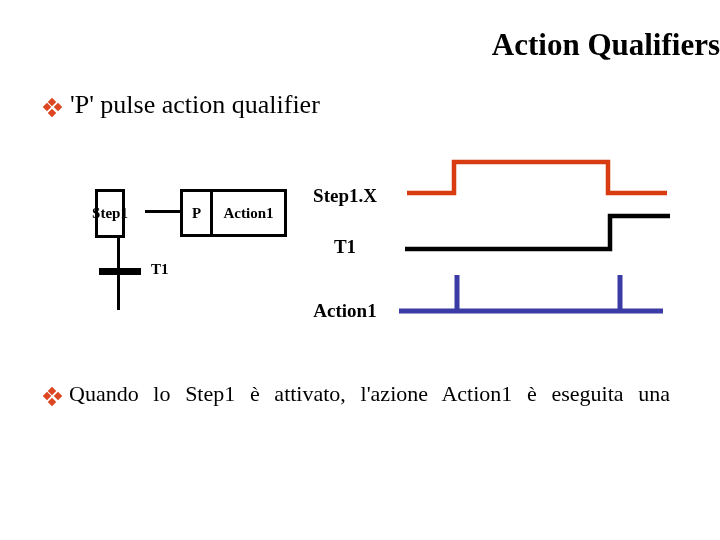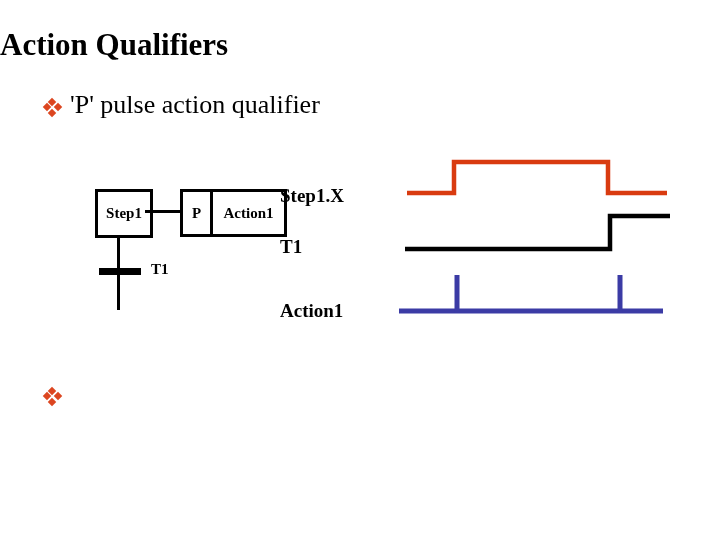--- a/index.html
+++ b/index.html
@@ -9,21 +9,21 @@
     position:relative;
     overflow:hidden;
     font-family:"Liberation Serif", serif;
     color:#000;
   }
   .abs{position:absolute;}
 
   
   .slide-title{
     left:0;right:0;top:28px;
-    text-align:left;
+    text-align:right;
     font-weight:bold;
     font-size:31px;
     line-height:34px;
   }
 
   
   .qdiamond{width:20px;height:20px;}
   .qdiamond .d{
     position:absolute;width:6px;height:6px;
     background:#DC4620;
@@ -34,21 +34,21 @@
   .qdiamond .d3{left:12.5px;top:7px;}
   .qdiamond .d4{left:7px;top:12.5px;}
 
   .bullet1-text{
     left:70px;top:92px;
     font-size:26px;line-height:26px;
   }
 
   
   .step-box{
-    left:95px;top:189px;width:58px;height:49px;
+    left:95px;top:189px;width:30px;height:49px;
     border:3px solid #000;box-sizing:border-box;
     display:flex;align-items:center;justify-content:center;
     font-weight:bold;font-size:15px;
   }
   .connector-line{left:145px;top:210px;width:35px;height:3px;background:#000;}
   .action-block{
     left:180px;top:189px;width:107px;height:48px;
     border:3px solid #000;box-sizing:border-box;
     display:flex;
     font-weight:bold;font-size:15px;
@@ -58,21 +58,21 @@
     display:flex;align-items:center;justify-content:center;
   }
   .a-cell{flex:1;display:flex;align-items:center;justify-content:center;}
   .branch-line{left:117px;top:238px;width:3px;height:72px;background:#000;}
   .transition-bar{left:99px;top:268px;width:42px;height:7px;background:#000;}
   .transition-label{left:151px;top:260px;font-weight:bold;font-size:15px;line-height:18px;}
 
   
   .wave-label{
     left:280px;width:130px;
-    text-align:left;
+    text-align:center;
     font-weight:bold;font-size:19px;line-height:24px;
   }
   .wl-step1x{top:184px;}
   .wl-t1{top:235px;}
   .wl-action1{top:299px;}
 
   .wave-svg{left:0;top:0;width:720px;height:540px;}
 
   
   .bullet2-text{
@@ -122,13 +122,14 @@
     <polyline points="620,313 620,275" fill="none" stroke="#3B3BA5" stroke-width="5" stroke-linecap="butt" stroke-linejoin="miter"></polyline>
   </svg>
 
 <div class="abs qdiamond" style="left:42px;top:386px;">
   <div class="d d1"></div>
   <div class="d d2"></div>
   <div class="d d3"></div>
   <div class="d d4"></div>
 </div>
 <div class="abs bullet2-text">
+  <div class="just-line">Quando lo Step1 è attivato, l'azione Action1 è eseguita una</div>
 </div>
 
 </body></html>

